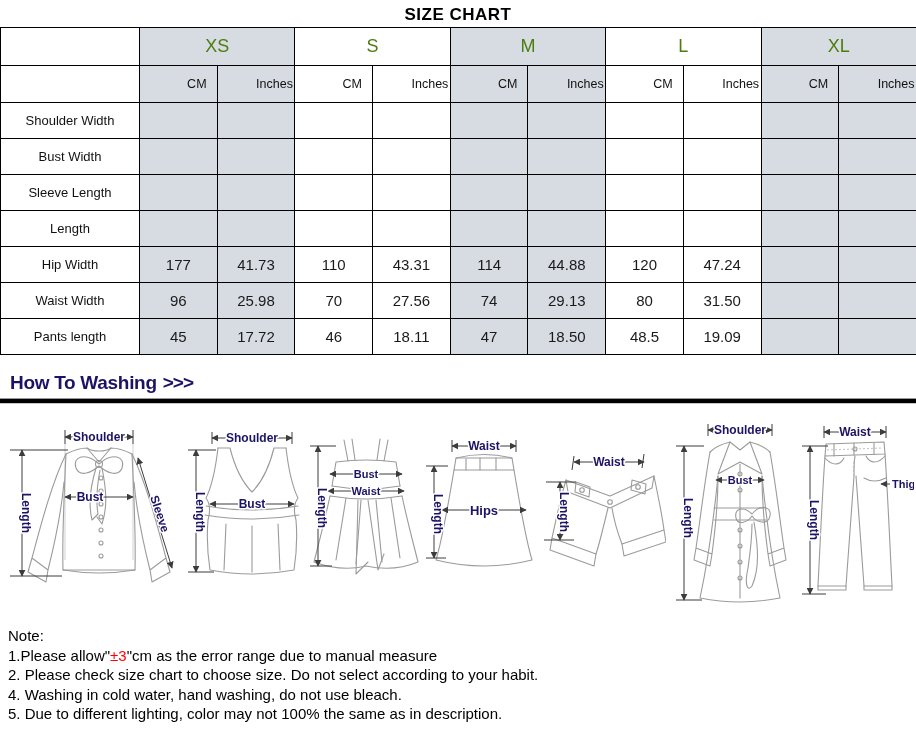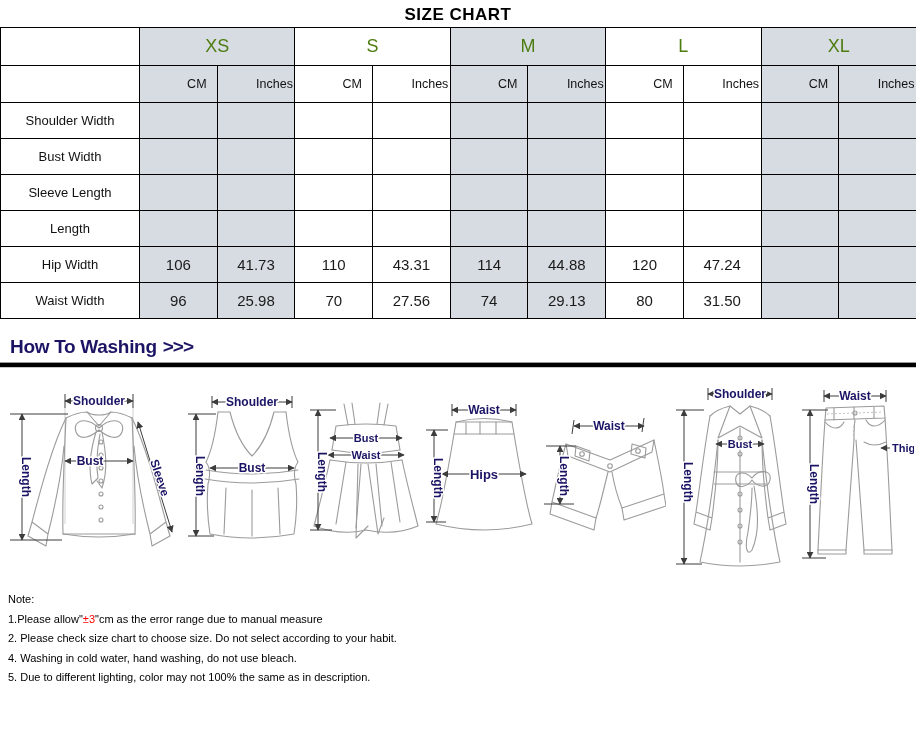--- a/index.html
+++ b/index.html
@@ -45,21 +45,21 @@
   .dash{stroke:#b3b3b3;stroke-width:.8;fill:none;stroke-dasharray:2 2;}
   svg text{
     font-family:"Liberation Sans",sans-serif;font-weight:bold;fill:#1b1464;
     font-size:12px;text-anchor:middle;
     paint-order:stroke;stroke:#fff;stroke-width:3px;stroke-linejoin:round;
   }
   svg text.small{font-size:11px;}
   svg text.big{font-size:13px;}
   svg text.start{text-anchor:start;}
   
-  .notes{margin:10px 0 0 8px;font-size:11px;line-height:19.5px;color:#000;}
+  .notes{margin:10px 0 0 8px;font-size:15px;line-height:19.5px;color:#000;}
   .note-line{white-space:nowrap;}
   .red{color:#ff0000;}
 </style>
 </head>
 <body>
 
 <div class="page">
 
   <div class="title">SIZE CHART</div>
 
@@ -148,41 +148,54 @@
           <td class="val"></td>
           <td class="val shade"></td>
           <td class="val shade"></td>
           <td class="val"></td>
           <td class="val"></td>
           <td class="val shade"></td>
           <td class="val shade"></td>
         </tr>
         <tr>
           <th class="rowlabel">Hip Width</th>
-          <td class="val shade">106</td>
+          <td class="val shade">177</td>
           <td class="val shade">41.73</td>
           <td class="val">110</td>
           <td class="val">43.31</td>
           <td class="val shade">114</td>
           <td class="val shade">44.88</td>
           <td class="val">120</td>
           <td class="val">47.24</td>
           <td class="val shade"></td>
           <td class="val shade"></td>
         </tr>
         <tr>
           <th class="rowlabel">Waist Width</th>
           <td class="val shade">96</td>
           <td class="val shade">25.98</td>
           <td class="val">70</td>
           <td class="val">27.56</td>
           <td class="val shade">74</td>
           <td class="val shade">29.13</td>
           <td class="val">80</td>
           <td class="val">31.50</td>
+          <td class="val shade"></td>
+          <td class="val shade"></td>
+        </tr>
+        <tr>
+          <th class="rowlabel">Pants length</th>
+          <td class="val shade">45</td>
+          <td class="val shade">17.72</td>
+          <td class="val">46</td>
+          <td class="val">18.11</td>
+          <td class="val shade">47</td>
+          <td class="val shade">18.50</td>
+          <td class="val">48.5</td>
+          <td class="val">19.09</td>
           <td class="val shade"></td>
           <td class="val shade"></td>
         </tr>
       </tbody>
   </table>
 
   <div class="measure-head">
     <span>How To Washing</span><span class="arrows">&gt;&gt;&gt;</span>
   </div>
   <div class="rule"></div>

